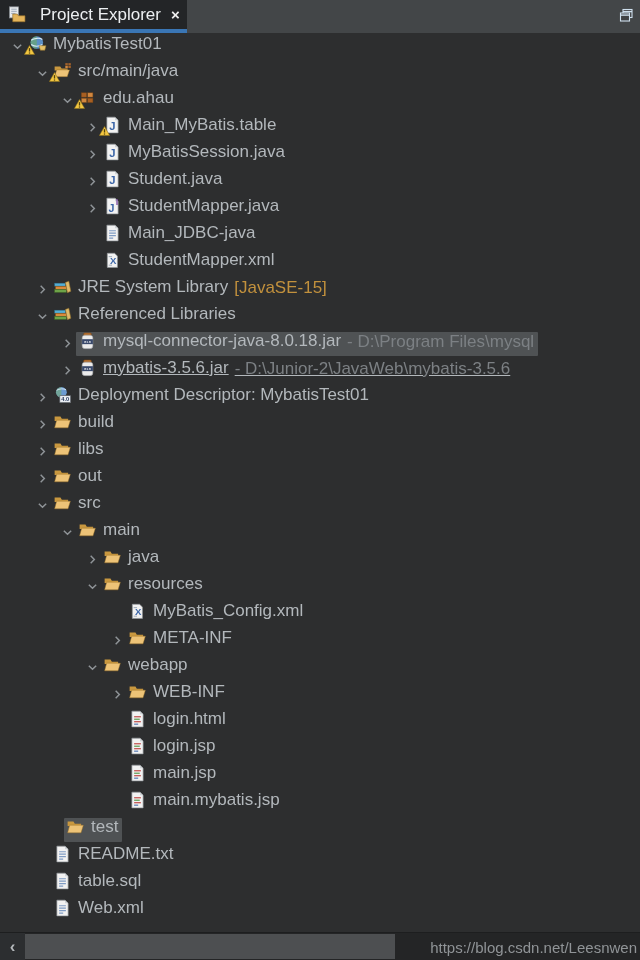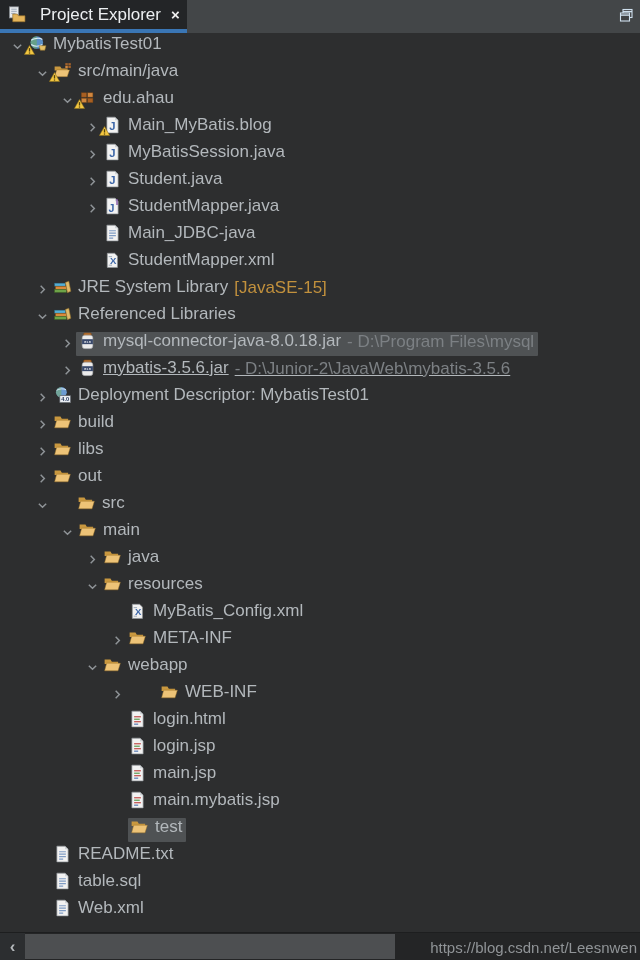--- a/index.html
+++ b/index.html
@@ -181,21 +181,21 @@
             <text x="8" y="12" font-size="10" font-weight="bold" fill="#3c66a8" text-anchor="middle" font-family="Liberation Sans,sans-serif">J</text>
           </svg>
           <span class="warn">
             <svg viewBox="0 0 10 9">
               <path d="M5 0.3L9.7 8.7H0.3z" fill="#f2c641" stroke="#8a6d1a" stroke-width="0.5"></path>
               <rect x="4.4" y="2.8" width="1.2" height="3.1" fill="#55430c"></rect>
               <rect x="4.4" y="6.7" width="1.2" height="1.1" fill="#55430c"></rect>
             </svg>
           </span>
         </span>
-        <span class="lbl">Main_MyBatis.blog</span>
+        <span class="lbl">Main_MyBatis.table</span>
       </span>
     </div>
     <div class="row" style="padding-left: 83px;">
       <span class="chev">
         <svg viewBox="0 0 12 12">
           <path d="M4 2l4 4-4 4" stroke="#8f9498" stroke-width="1.6" fill="none"></path>
         </svg>
       </span>
       <span class="row-inner">
         <span class="icon">
@@ -408,21 +408,21 @@
       <span class="row-inner">
         <span class="icon">
           <svg viewBox="0 0 16 16">
             <path d="M1 3.2h5.2l1.2 1.8H13v2H1z" fill="#c9983f"></path>
             <path d="M2.8 6.4h12.2l-2.1 6.8H1z" fill="#edc377" stroke="#9c7226" stroke-width="0.4"></path>
           </svg>
         </span>
         <span class="lbl">out</span>
       </span>
     </div>
-    <div class="row" style="padding-left: 33px; gap: 24px;">
+    <div class="row" style="padding-left: 33px;">
       <span class="chev">
         <svg viewBox="0 0 12 12">
           <path d="M2 4l4 4 4-4" stroke="#8f9498" stroke-width="1.6" fill="none"></path>
         </svg>
       </span>
       <span class="row-inner">
         <span class="icon">
           <svg viewBox="0 0 16 16">
             <path d="M1 3.2h5.2l1.2 1.8H13v2H1z" fill="#c9983f"></path>
             <path d="M2.8 6.4h12.2l-2.1 6.8H1z" fill="#edc377" stroke="#9c7226" stroke-width="0.4"></path>
@@ -519,21 +519,21 @@
       <span class="row-inner">
         <span class="icon">
           <svg viewBox="0 0 16 16">
             <path d="M1 3.2h5.2l1.2 1.8H13v2H1z" fill="#c9983f"></path>
             <path d="M2.8 6.4h12.2l-2.1 6.8H1z" fill="#edc377" stroke="#9c7226" stroke-width="0.4"></path>
           </svg>
         </span>
         <span class="lbl">webapp</span>
       </span>
     </div>
-    <div class="row" style="padding-left: 108px; gap: 32px;">
+    <div class="row" style="padding-left: 108px;">
       <span class="chev">
         <svg viewBox="0 0 12 12">
           <path d="M4 2l4 4-4 4" stroke="#8f9498" stroke-width="1.6" fill="none"></path>
         </svg>
       </span>
       <span class="row-inner">
         <span class="icon">
           <svg viewBox="0 0 16 16">
             <path d="M1 3.2h5.2l1.2 1.8H13v2H1z" fill="#c9983f"></path>
             <path d="M2.8 6.4h12.2l-2.1 6.8H1z" fill="#edc377" stroke="#9c7226" stroke-width="0.4"></path>
@@ -607,21 +607,21 @@
               <path d="M5 6h6" stroke="#c0504d"></path>
               <path d="M5 8.2h5" stroke="#5f9c52"></path>
               <path d="M5 10.4h6" stroke="#c0504d"></path>
               <path d="M5 12.6h3.6" stroke="#5a7db5"></path>
             </g>
           </svg>
         </span>
         <span class="lbl">main.mybatis.jsp</span>
       </span>
     </div>
-    <div class="row" style="padding-left: 82px; gap: 28px;">
+    <div class="row" style="padding-left: 46px;">
       <span class="chev"></span>
       <span class="row-inner selected">
         <span class="icon">
           <svg viewBox="0 0 16 16">
             <path d="M1 3.2h5.2l1.2 1.8H13v2H1z" fill="#c9983f"></path>
             <path d="M2.8 6.4h12.2l-2.1 6.8H1z" fill="#edc377" stroke="#9c7226" stroke-width="0.4"></path>
           </svg>
         </span>
         <span class="lbl">test</span>
       </span>

